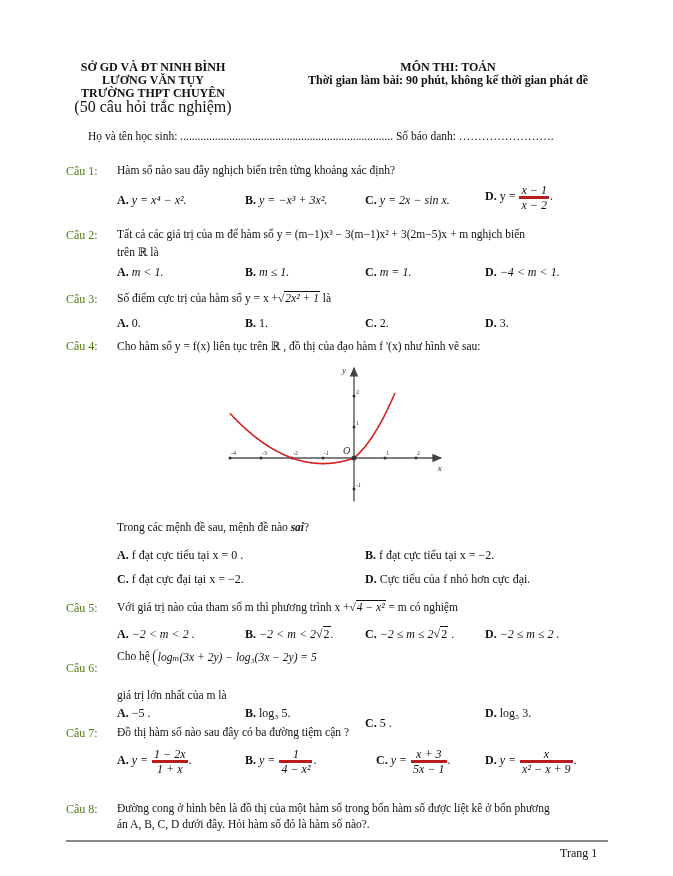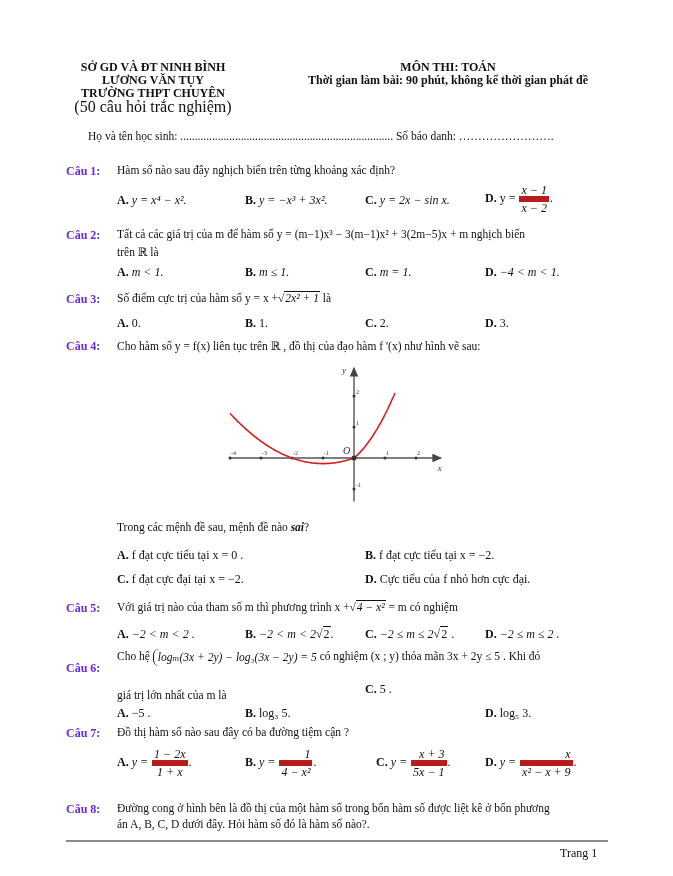--- a/index.html
+++ b/index.html
@@ -7,27 +7,27 @@
     width: 673px; height: 876px; position: relative; overflow: hidden;
     font-family: "Liberation Serif", "DejaVu Serif", serif;
     color: #111111; font-size: 11.5px;
   }
   .abs { position: absolute; white-space: nowrap; }
   .hdr-left { position: absolute; left: 48px; top: 61px; width: 210px; text-align: center; line-height: 13px; }
   .hdr-left .b { font-weight: bold; font-size: 12px; }
   .hdr-left .n { font-size: 16px; }
   .hdr-right { position: absolute; left: 278px; top: 61px; width: 340px; text-align: center; line-height: 13px; font-weight: bold; font-size: 12px; }
   .student { left: 88px; top: 130px; font-size: 11.5px; }
-  .q-label { position: absolute; left: 66px; color: #6d28d9; font-weight: bold; font-size: 12px; }
+  .q-label { position: absolute; left: 66px; color: #4d7c0f; font-weight: normal; font-size: 12px; }
   .q-text { position: absolute; left: 117px; font-size: 11.5px; white-space: nowrap; }
   .opt { position: absolute; font-size: 12px; white-space: nowrap; }
   .opt b { font-weight: bold; }
   .math { font-style: italic; }
   .frac { display: inline-block; vertical-align: middle; text-align: center; font-style: italic; line-height: 12px; margin: 0 1px; }
-  .frac .num { display: block; border-bottom: 6px solid #b91c1c; padding: 0 2px; text-align: right; }
+  .frac .num { display: block; border-bottom: 3px solid #b91c1c; padding: 0 2px; }
   .frac .den { display: block; padding: 0 2px; }
   .sqrt { border-top: 1px solid #111; padding: 0 1px; }
   .brace-sys { display: inline-block; vertical-align: middle; border-left: 1px solid #111; padding-left: 4px; line-height: 17px; border-radius: 6px 0 0 6px; }
   .footer-line { position: absolute; left: 66px; top: 840px; width: 542px; height: 2px; background: #8a8a8a; }
   .page-num { position: absolute; left: 560px; top: 846px; font-size: 12px; }
   svg text { font-family: "Liberation Serif", serif; }
 </style>
 </head>
 <body>
 
@@ -122,26 +122,25 @@
 <div class="opt" style="left:245px;top:627px"><b>B.</b> <span class="math">−2 &lt; m &lt; 2</span><span>√</span><span class="sqrt">2</span><span>.</span></div>
 <div class="opt" style="left:365px;top:627px"><b>C.</b> <span class="math">−2 ≤ m ≤ 2</span><span>√</span><span class="sqrt">2</span><span> .</span></div>
 <div class="opt" style="left:485px;top:627px"><b>D.</b> <span class="math">−2 ≤ m ≤ 2 .</span></div>
 
 <div class="q-label" style="top:661px">Câu 6:</div>
 <div class="q-text" style="top:649px">
   <span>Cho hệ</span>
   <span class="brace-sys">
     <span style="display:block" class="math">logₘ(3x + 2y) − log₃(3x − 2y) = 5</span>
   </span>
-  <span>có nghiệm (x ; y) thỏa mãn 3x + 2y ≤ 5 . Khi đó</span>
 </div>
 <div class="q-text" style="top:689px">giá trị lớn nhất của m là</div>
 <div class="opt" style="left:117px;top:706px"><b>A.</b> <span>−5 .</span></div>
 <div class="opt" style="left:245px;top:706px"><b>B.</b> <span>log₃ 5.</span></div>
-<div class="opt" style="left:365px;top:682px"><b>C.</b> <span>5 .</span></div>
+<div class="opt" style="left:365px;top:716px"><b>C.</b> <span>5 .</span></div>
 <div class="opt" style="left:485px;top:706px"><b>D.</b> <span>log₅ 3.</span></div>
 
 <div class="q-label" style="top:726px">Câu 7:</div>
 <div class="q-text" style="top:726px">Đồ thị hàm số nào sau đây có ba đường tiệm cận ?</div>
 <div class="opt" style="left:117px;top:748px"><b>A.</b> <span class="math">y =</span>
   <span class="frac"><span class="num">1 − 2x</span><span class="den">1 + x</span></span><span>.</span></div>
 <div class="opt" style="left:245px;top:748px"><b>B.</b> <span class="math">y =</span>
   <span class="frac"><span class="num">1</span><span class="den">4 − x²</span></span><span>.</span></div>
 <div class="opt" style="left:376px;top:748px"><b>C.</b> <span class="math">y =</span>
   <span class="frac"><span class="num">x + 3</span><span class="den">5x − 1</span></span><span>.</span></div>

